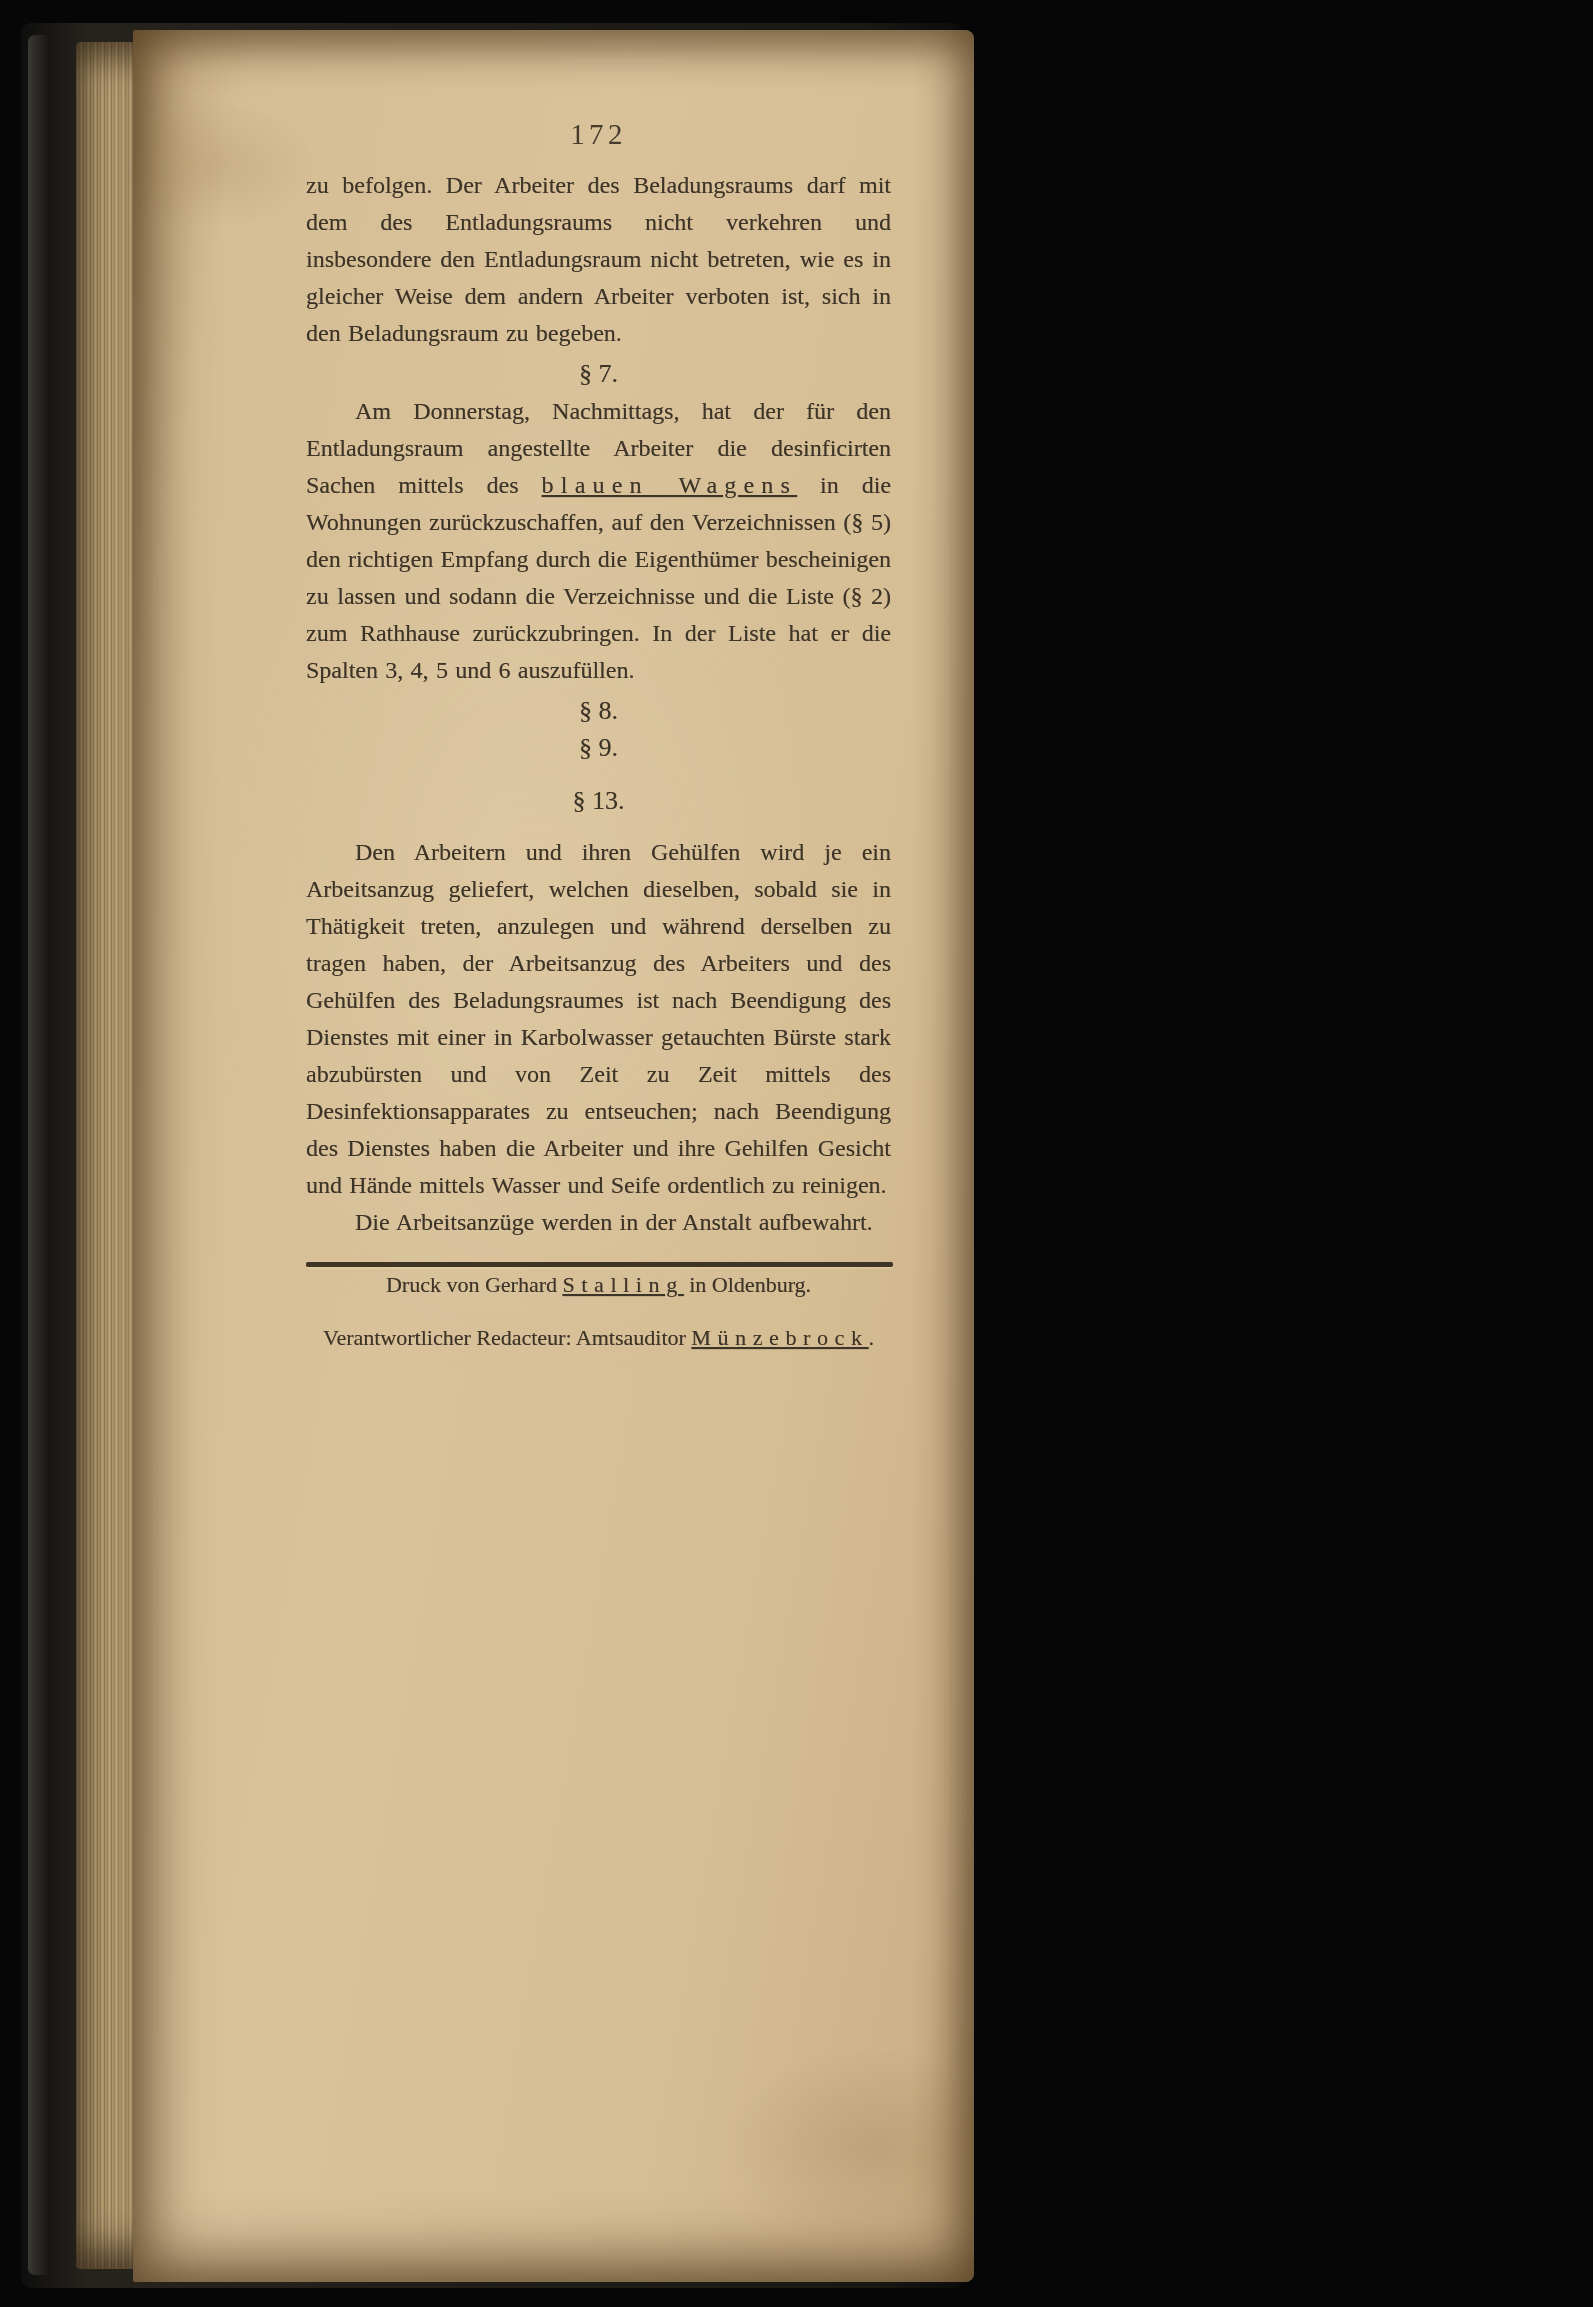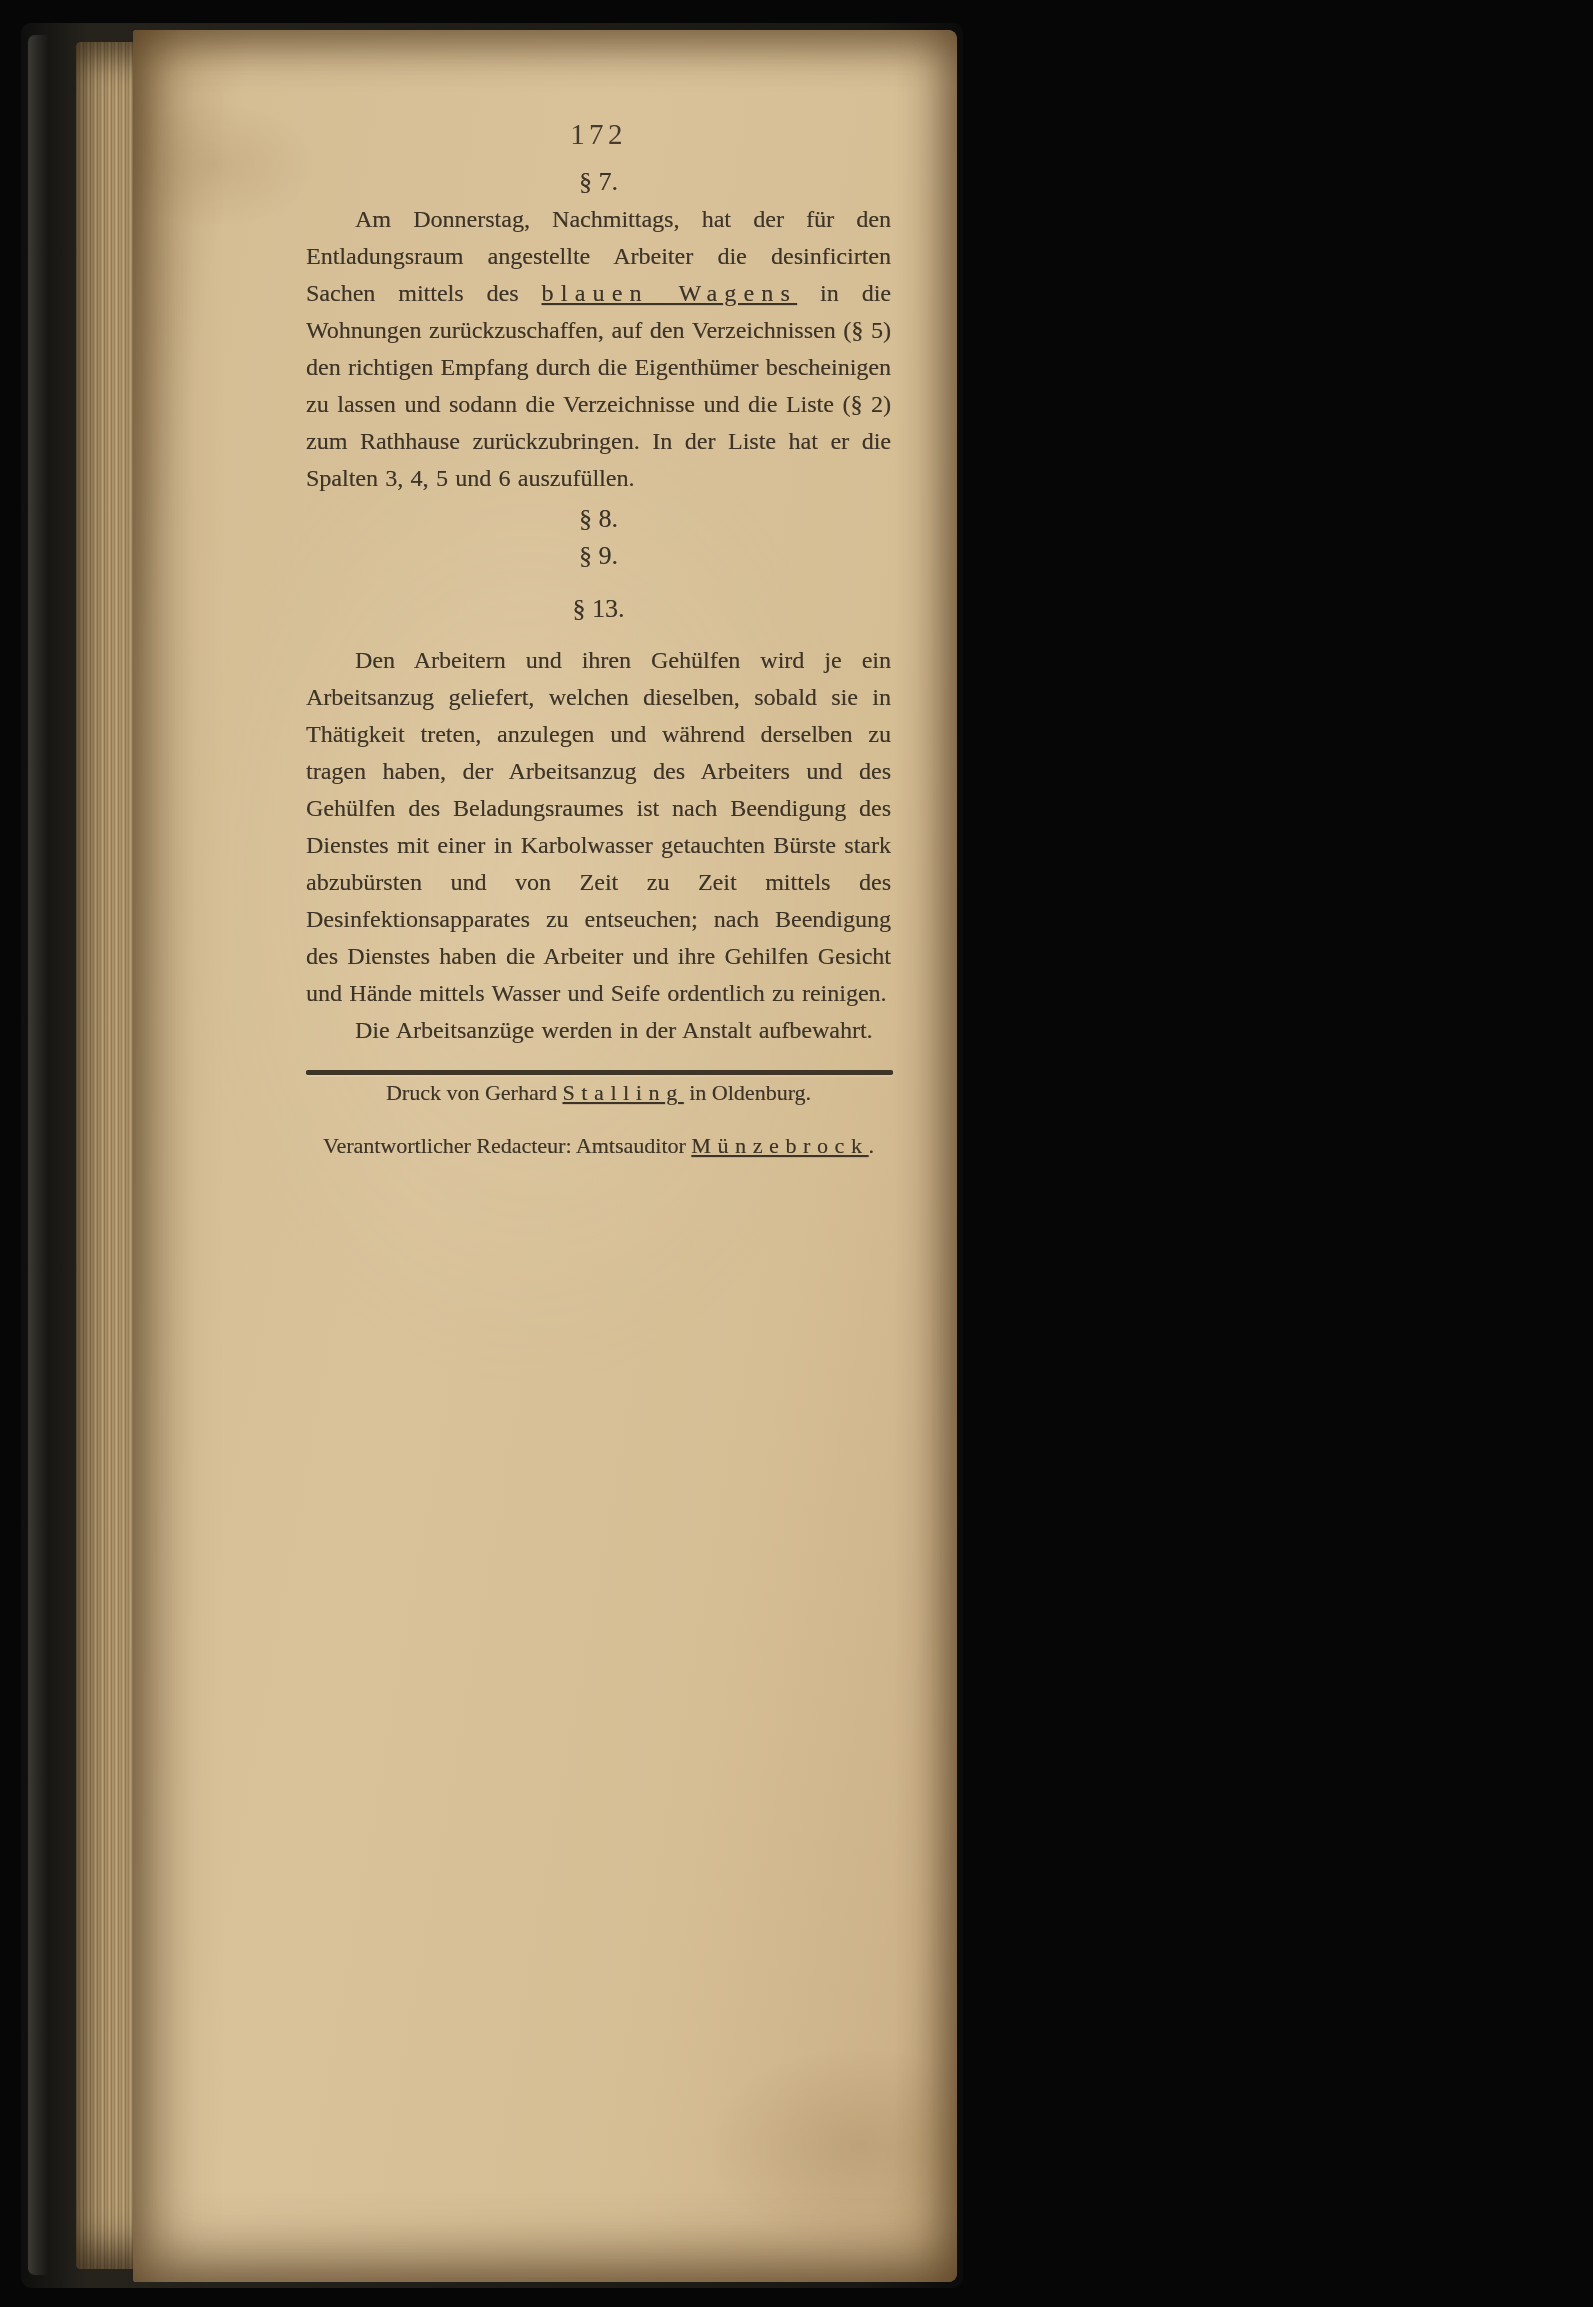--- a/index.html
+++ b/index.html
@@ -20,21 +20,21 @@
               border-radius:5.3px 0 0 5.3px;
               box-shadow:inset 0 17.7px 30px rgba(28,18,8,.55), inset 0 -23px 35px rgba(28,18,8,.6);}
 
   
   .page{position:absolute;left:133px;top:30px;width:824px;height:2252px;
         background:linear-gradient(100deg,#b2976d 0%,#c9af85 4%,#d5bd94 10%,#d9c29a 40%,#d5bd94 72%,#cdb289 92%,#bda277 100%);
         border-radius:3.5px 8.8px 8.8px 3.5px;
         box-shadow:inset 0 21px 37px rgba(70,48,22,.38),
                    inset 0 -30px 53px rgba(70,48,22,.44),
                    inset -21px 0 39px rgba(70,48,22,.30),
-                   inset 32px 0 51px rgba(80,56,26,.34);}
+                   inset 32px 0 51px rgba(80,56,26,.34);padding-left:17px;}
   .page-texture{position:absolute;inset:0;border-radius:inherit;pointer-events:none;
         background:radial-gradient(141px 88px at 10% 6%, rgba(120,85,40,.12), transparent 70%),
                    radial-gradient(212px 141px at 88% 94%, rgba(110,75,35,.16), transparent 70%),
                    radial-gradient(460px 672px at 48% 38%, rgba(255,246,222,.12), transparent 75%);}
 
   .page-inner{position:absolute;left:173px;top:0;width:585px;color:#3d3428;}
 
   .page-number{margin:88px 0 16px;text-align:center;font-size:29px;letter-spacing:4.4px;color:#463c2d;}
 
   .para{margin:0;font-size:24px;line-height:37px;text-align:justify;text-indent:49px;
@@ -63,20 +63,21 @@
   <div class="spine-highlight"></div>
   <div class="page-stack"></div>
 
   <div class="page">
     <div class="page-texture"></div>
 
     <div class="page-inner">
 
       <div class="page-number">172</div>
 
+      <p class="para noindent">zu befolgen. Der Arbeiter des Beladungsraums darf mit dem des Entladungsraums nicht verkehren und insbesondere den Entladungsraum nicht betreten, wie es in gleicher Weise dem andern Arbeiter verboten ist, sich in den Beladungsraum zu begeben.</p>
 
       <h2 class="sec">§ 7.</h2>
 
       <p class="para"><span>Am Donnerstag, Nachmittags, hat der für den Entladungsraum angestellte Arbeiter die desinficirten Sachen mittels des </span><span class="sperr">blauen Wagens</span><span> in die Wohnungen zurückzuschaffen, auf den Verzeichnissen (§ 5) den richtigen Empfang durch die Eigenthümer bescheinigen zu lassen und sodann die Verzeichnisse und die Liste (§ 2) zum Rathhause zurückzubringen. In der Liste hat er die Spalten 3, 4, 5 und 6 auszufüllen.</span></p>
 
 
       <h2 class="sec">§ 8.</h2>
 
 
       <h2 class="sec">§ 9.</h2>

